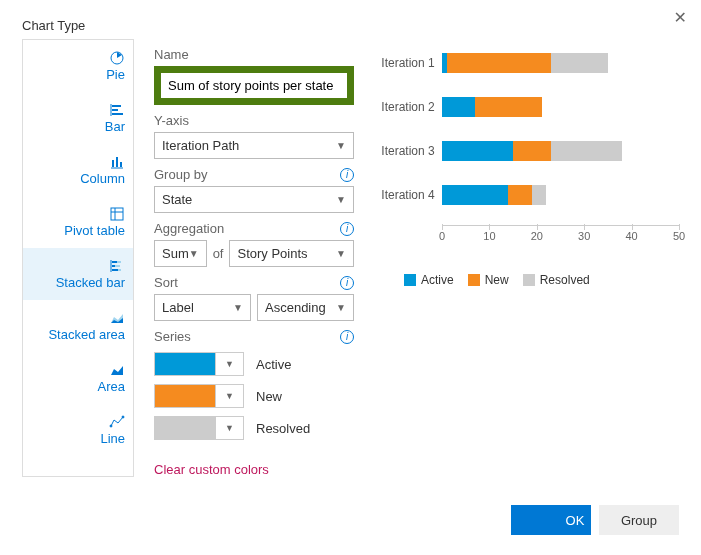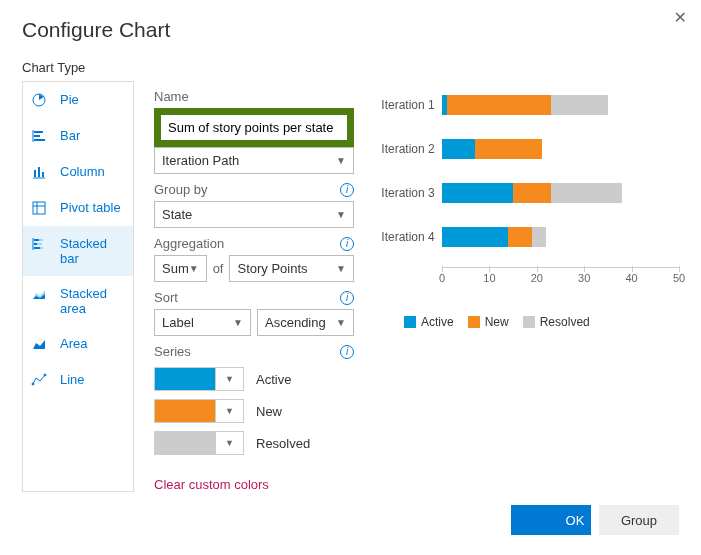--- a/index.html
+++ b/index.html
@@ -3,21 +3,21 @@
 <meta charset="utf-8">
 <style>
   * { box-sizing: border-box; margin: 0; padding: 0; }
   body { font-family: "Segoe UI", Arial, sans-serif; font-size: 13px; color: #333; background: #fff; width: 701px; height: 555px; position: relative; overflow: hidden; }
   .dialog { padding: 18px 22px 0 22px; }
   .close { position: absolute; top: 8px; right: 14px; font-size: 16px; color: #666; cursor: pointer; }
   .title { font-size: 21px; font-weight: 400; color: #333; margin-bottom: 18px; }
   .section-label { font-size: 13px; color: #333; margin-bottom: 6px; }
   .cols { display: flex; gap: 20px; }
   .sidebar { width: 112px; border: 1px solid #ddd; }
-  .ctype { display: flex; align-items: flex-start; gap: 13px; padding: 10px 8px; color: #0078d4; cursor: pointer; }
+  .ctype { display: flex; align-items: flex-end; gap: 1px; padding: 10px 8px; color: #0078d4; cursor: pointer; flex-direction: column; }
   .ctype.active { background: #e7f3fb; }
   .ctype .icn { width: 16px; height: 16px; display: inline-flex; align-items: center; justify-content: center; }
   .config { width: 200px; }
   .field-label { font-size: 13px; color: #666; margin: 8px 0 4px; display: flex; justify-content: space-between; align-items: center; }
   .info { width: 14px; height: 14px; border: 1px solid #0078d4; border-radius: 50%; color: #0078d4; font-size: 10px; display: flex; align-items: center; justify-content: center; cursor: pointer; font-style: italic; }
   .txt { width: 100%; border: 7px solid #4d7c0f; padding: 5px 7px; font-size: 13px; font-family: inherit; }
   .sel { border: 1px solid #bbb; padding: 5px 7px; font-size: 13px; font-family: inherit; background: #fff; display: flex; justify-content: space-between; align-items: center; cursor: pointer; }
   .sel .chev { color: #666; font-size: 10px; }
   .row { display: flex; gap: 6px; align-items: center; }
   .row .sel { flex: 1; }
@@ -44,21 +44,20 @@
   .footer { position: absolute; bottom: 20px; right: 22px; display: flex; gap: 8px; }
   .btn { width: 80px; height: 30px; border: none; font-size: 13px; cursor: pointer; }
   .btn-ok { background: #0078d4; color: #fff; padding-left: 48px; }
   .btn-cancel { background: #eee; color: #333; }
   svg { display: block; }
 </style>
 </head>
 <body>
 <div class="dialog">
   <div class="close"><span>✕</span></div>
-  <div class="title">Configure Chart</div>
   <div class="section-label">Chart Type</div>
   <div class="cols">
 
     <div class="sidebar" id="chart-types">
         <div class="ctype">
           <span class="icn">
             <svg width="16" height="16" viewBox="0 0 16 16" fill="none" stroke="#0078d4" stroke-width="1">
               <circle cx="8" cy="8" r="6"></circle>
               <path d="M8 2 v6 l5 -3" fill="#0078d4" stroke="none"></path>
             </svg>
@@ -139,20 +138,23 @@
           <span>Line</span>
         </div>
       </div>
 
     <div class="config">
       <div class="field-label">
           <span>Name</span>
         </div>
       <input class="txt" value="Sum of story points per state" style="">
 
+      <div class="field-label">
+          <span>Y-axis</span>
+        </div>
       <div class="sel">
           <span>Iteration Path</span>
           <span class="chev">▼</span>
         </div>
 
       <div class="field-label">
           <span>Group by</span>
           <span class="info">i</span>
         </div>
       <div class="sel">

